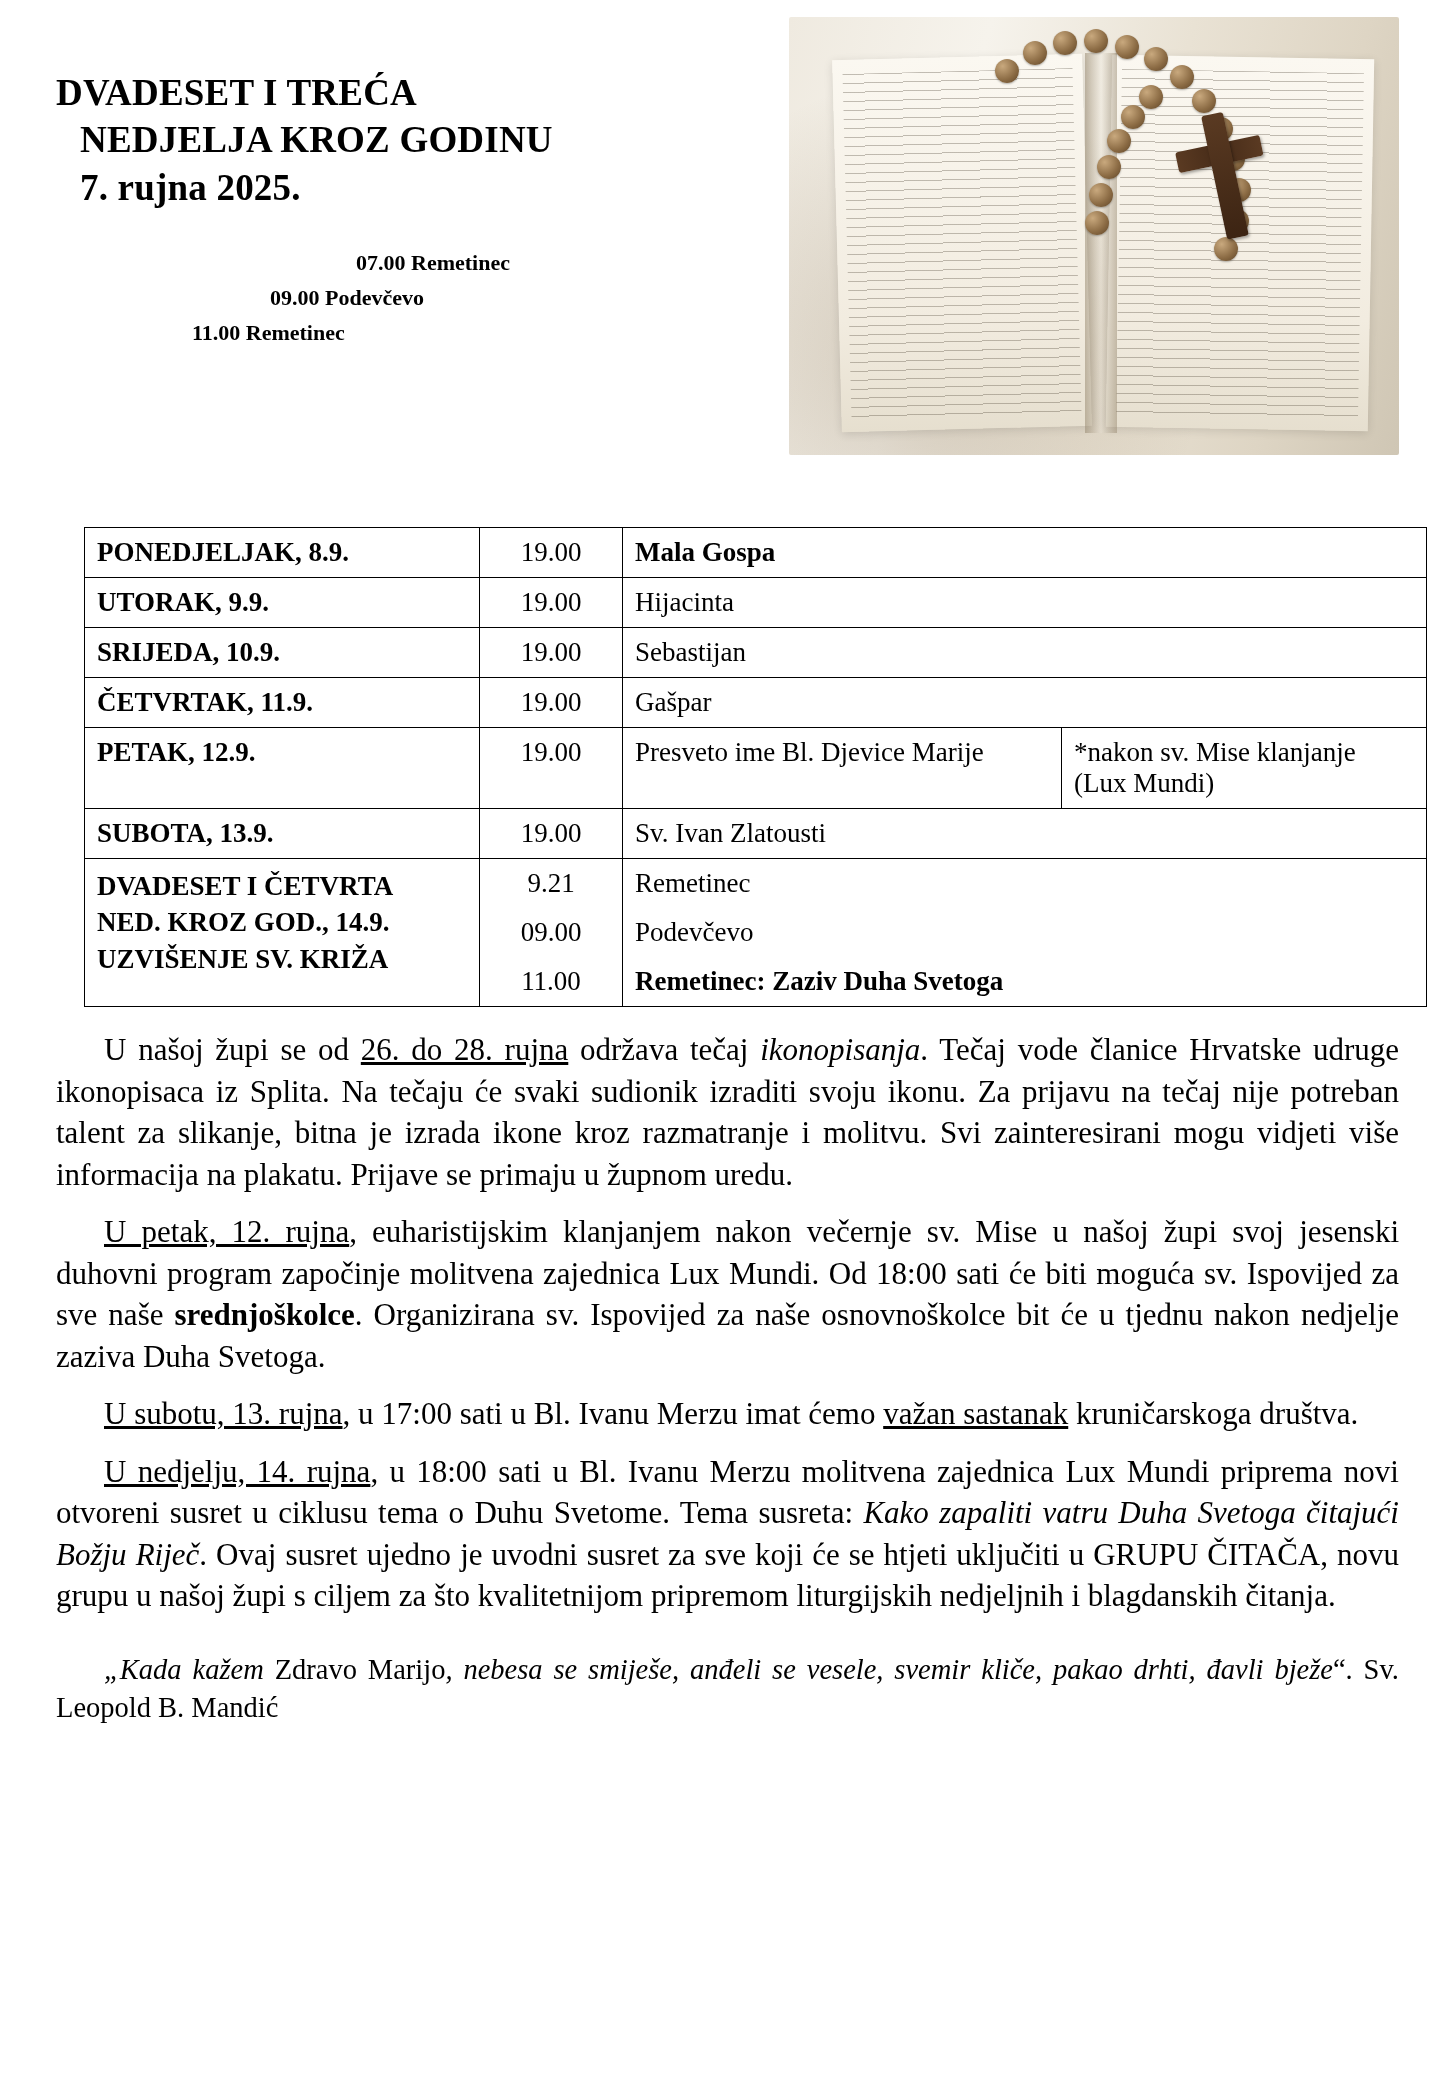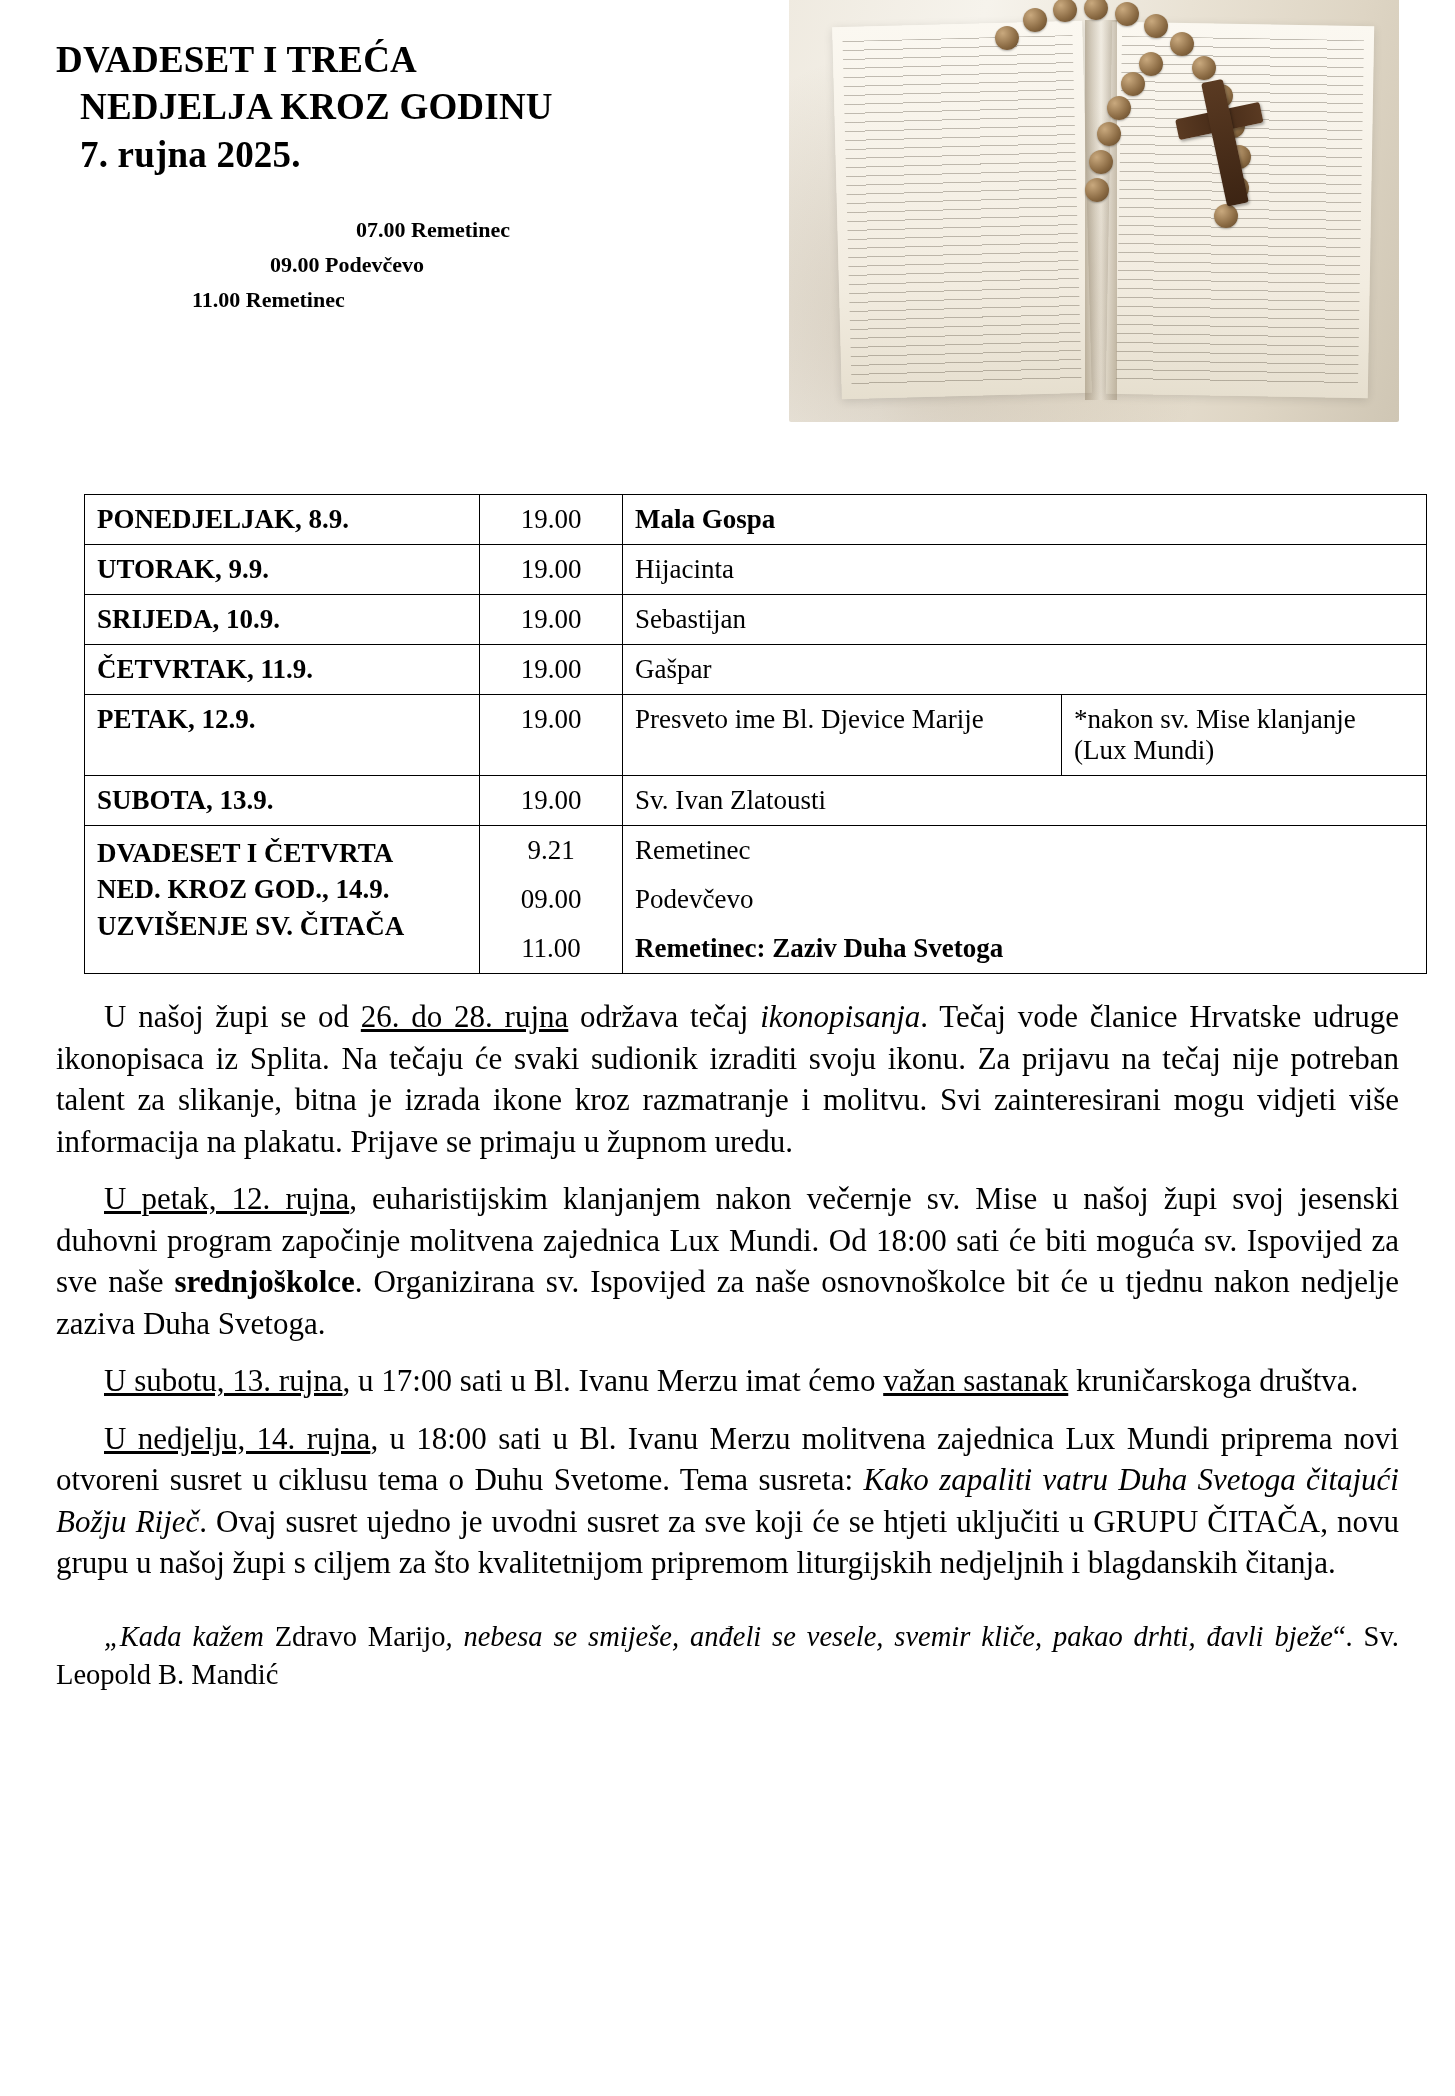--- a/index.html
+++ b/index.html
@@ -11,21 +11,21 @@
     width: 1455px;
     min-height: 2096px;
     font-family: "Liberation Serif", serif;
     color: #000000;
     position: relative;
   }
   .page {
     width: 1455px;
     min-height: 2096px;
     box-sizing: border-box;
-    padding: 36px 56px 30px 56px;
+    padding: 69px 56px 30px 56px;
     position: relative;
   }
 
   
   .header {
     position: relative;
     min-height: 440px;
   }
   .header-title {
     font-family: "Liberation Serif", serif;
@@ -259,21 +259,21 @@
       <tr>
         <td class="day">SUBOTA, 13.9.</td>
         <td class="time">19.00</td>
         <td class="desc" colspan="2">Sv. Ivan Zlatousti</td>
       </tr>
 
       <tr>
         <td class="day sunday-day" rowspan="3">
           <div>DVADESET I ČETVRTA</div>
           <div>NED. KROZ GOD., 14.9.</div>
-          <div>UZVIŠENJE SV. ČITAČA</div>
+          <div>UZVIŠENJE SV. KRIŽA</div>
         </td>
         <td class="time nb">9.21</td>
         <td class="desc nb" colspan="2">Remetinec</td>
       </tr>
       <tr>
         <td class="time nb nt">09.00</td>
         <td class="desc nb nt" colspan="2">Podevčevo</td>
       </tr>
       <tr>
         <td class="time nt">11.00</td>

